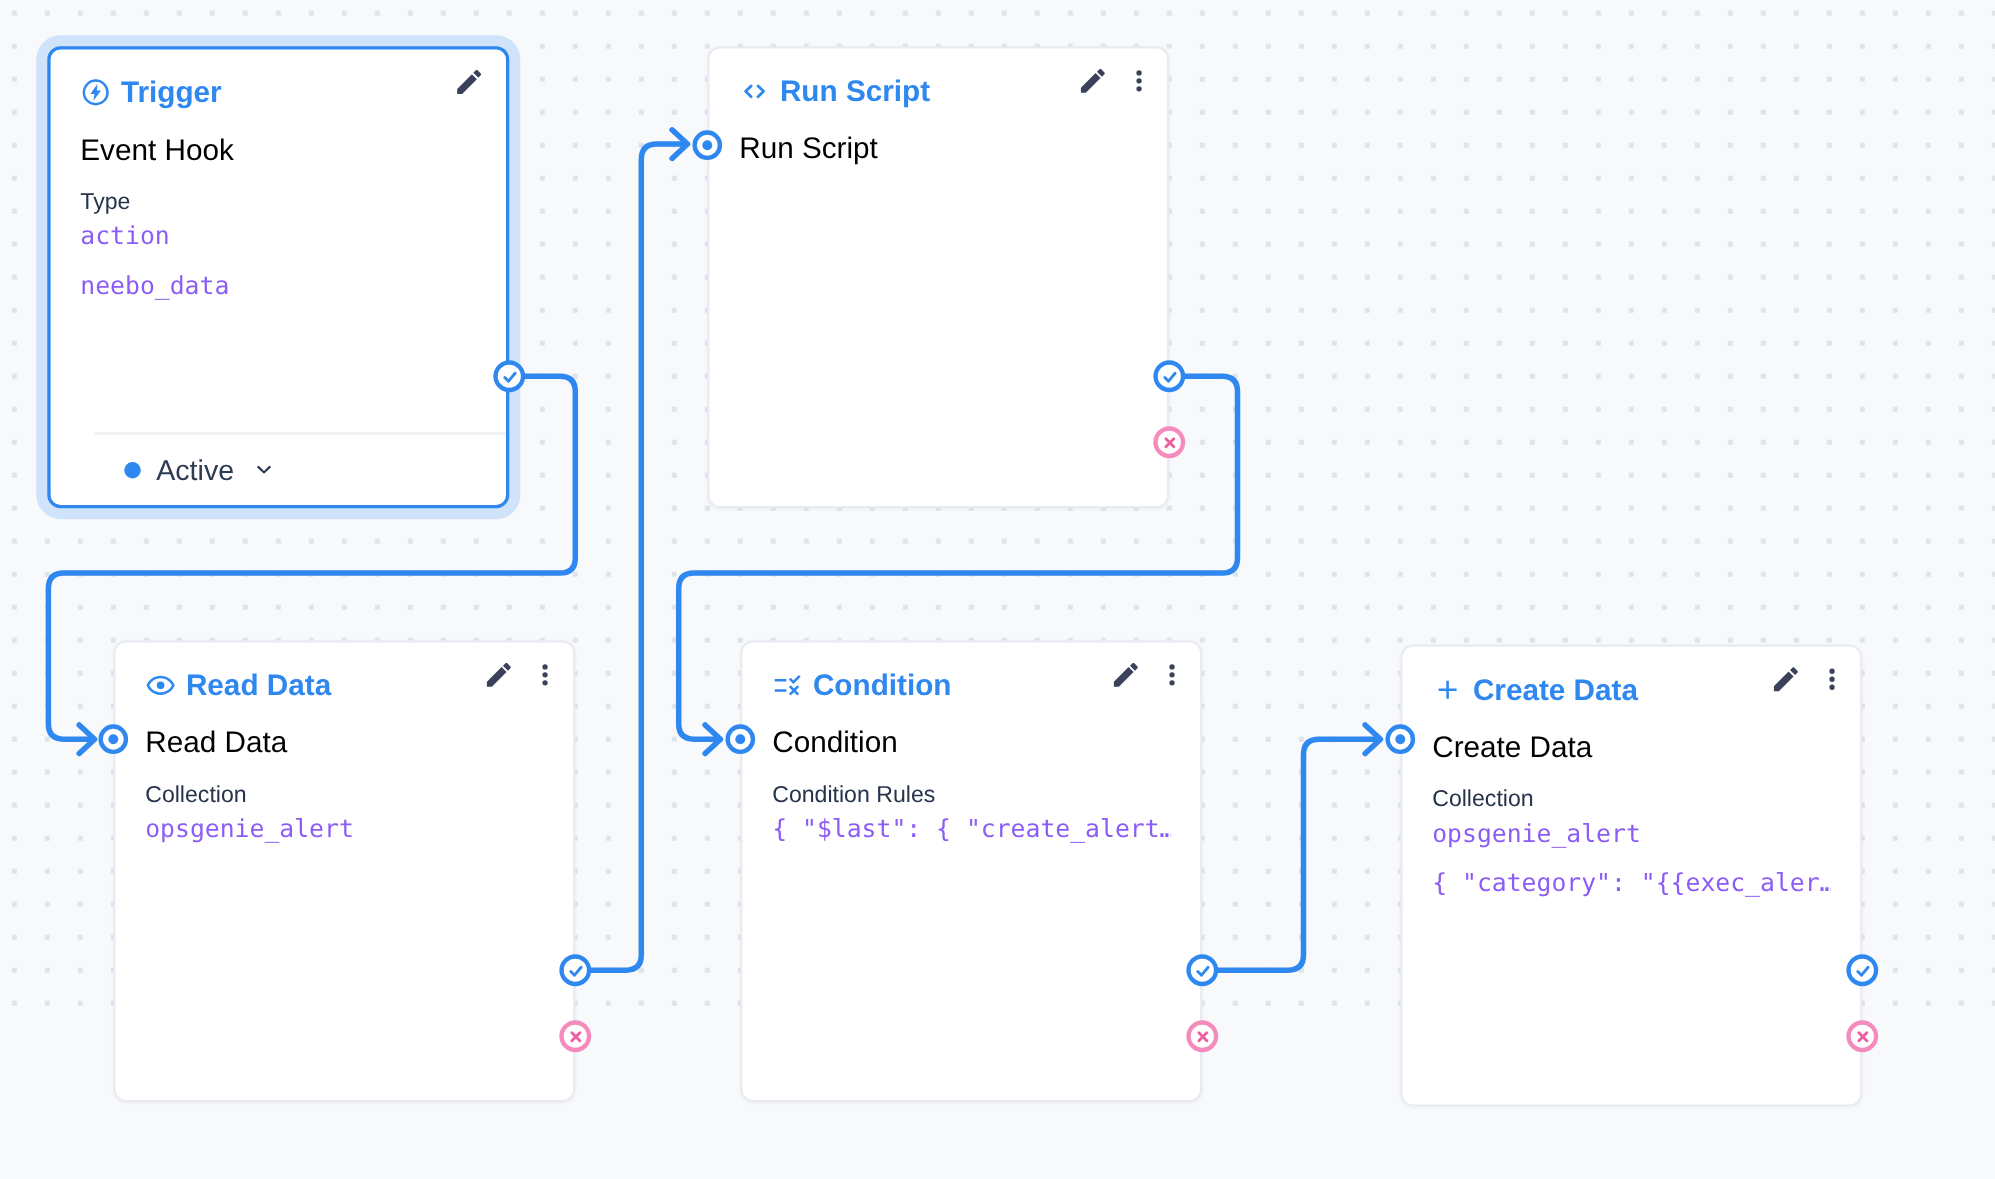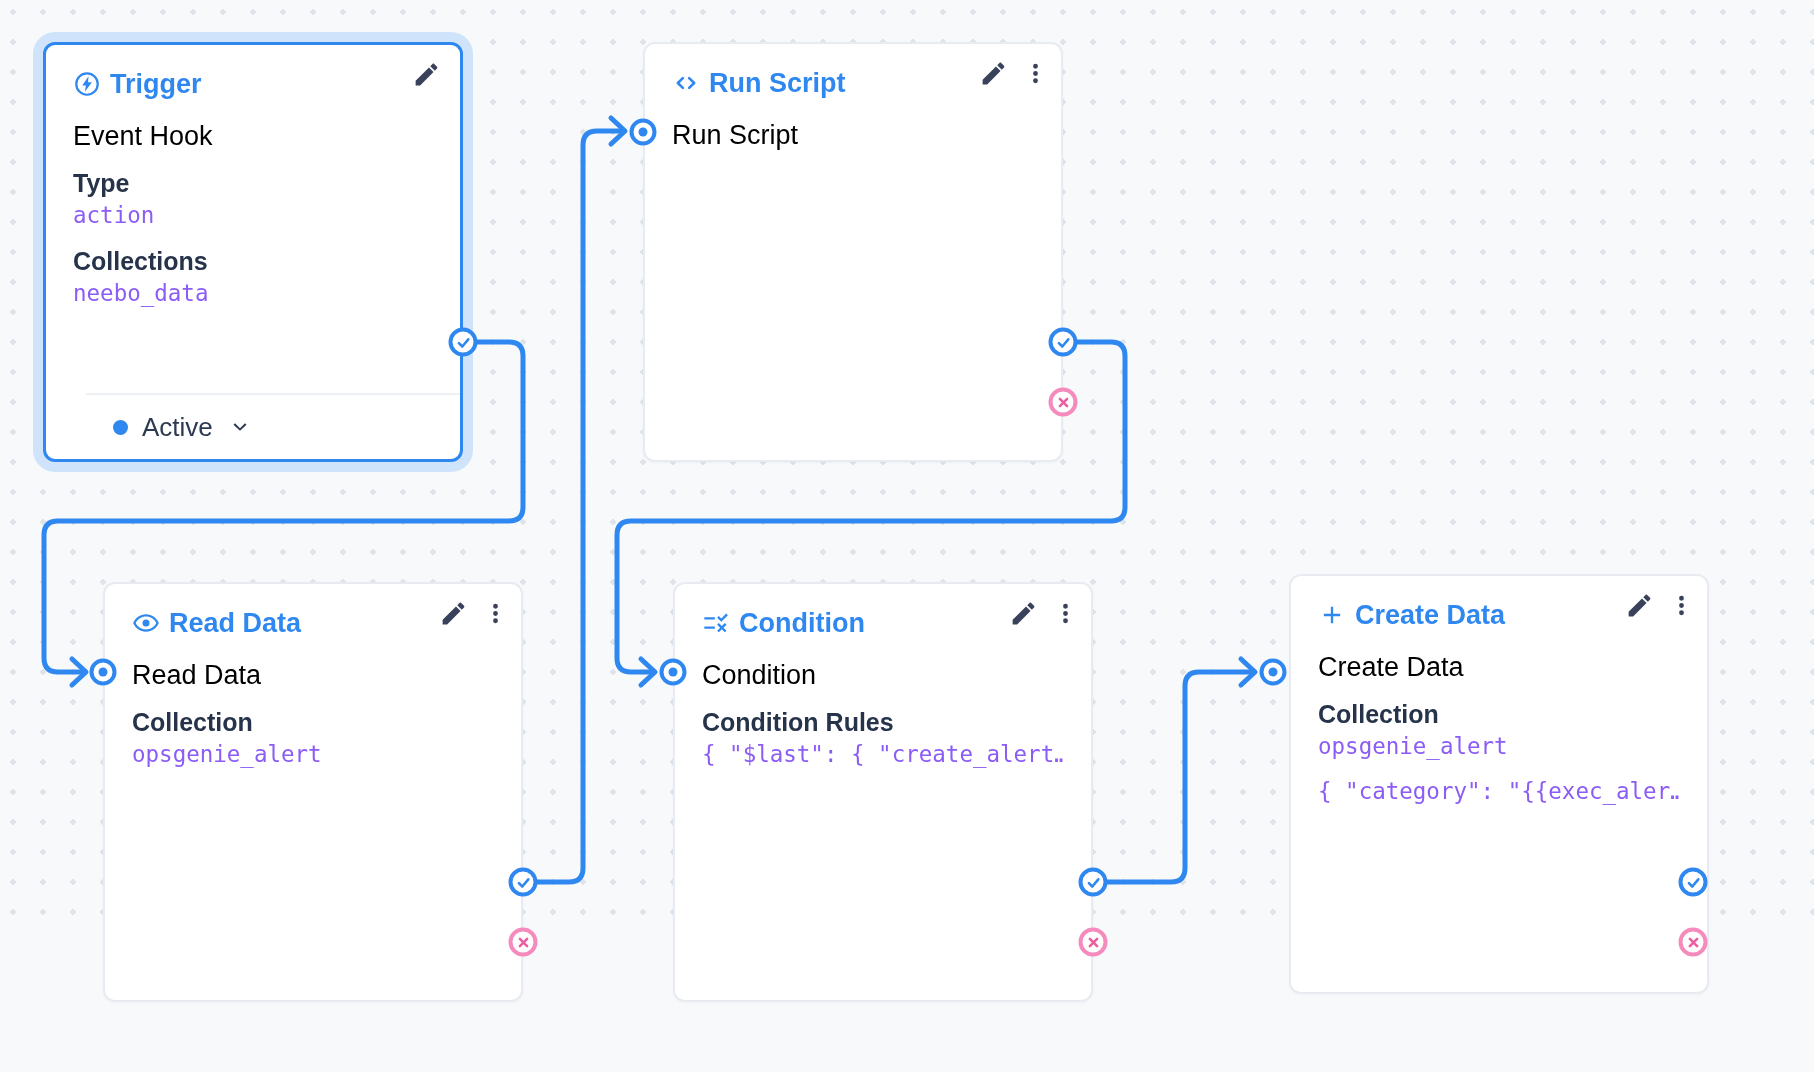--- a/index.html
+++ b/index.html
@@ -22,35 +22,35 @@
     box-shadow:0 1px 3px rgba(25,45,80,0.04);z-index:2;
   }
   .node--selected{
     border:3px solid #2f87f0;
     box-shadow:0 0 0 10px #cfe3fb;
   }
   .node--trigger{left:43px;top:42px;}
   .node--run-script{left:643px;top:42px;}
   .node--read-data{left:103px;top:582px;}
   .node--condition{left:673px;top:582px;}
-  .node--create-data{left:1273px;top:574px;margin-left:16px;}
+  .node--create-data{left:1273px;top:586px;}
   .node-inner{position:relative;padding:22px 27px 0 27px;height:100%;box-sizing:border-box;}
   .node-title{
     display:flex;align-items:center;gap:9px;
     color:#2f87f0;font-size:27px;font-weight:700;line-height:34px;
     white-space:nowrap;
   }
   .node-title .t-icon{flex:0 0 auto;display:flex;}
   .icon-btn{position:absolute;top:13px;width:32px;height:32px;display:flex;align-items:center;justify-content:center;cursor:pointer;}
   .icon-btn.edit{right:52px;}
   .icon-btn.kebab{right:10px;}
   .node--trigger .icon-btn.edit{right:18px;}
   .name-row{margin-top:18px;font-size:27px;line-height:34px;font-weight:500;color:#000000;}
   .field{margin-top:14px;}
-  .field .label{font-size:25px;line-height:33px;font-weight:700;color:#26334a;}
+  .field .label{font-size:21px;line-height:33px;font-weight:400;color:#26334a;}
   .field .value{
     font-family:"DejaVu Sans Mono","Liberation Mono",monospace;
     font-size:22.5px;line-height:31px;color:#8b5cf6;
     white-space:nowrap;overflow:hidden;max-width:368px;
   }
   .field .value:empty{display:none;}
   .status-bar{
     position:absolute;left:0;right:0;bottom:0;height:64px;
     border-top:2px solid #edf0f5;
     display:flex;align-items:center;gap:14px;padding-left:27px;cursor:pointer;margin-left:40px;
@@ -100,21 +100,20 @@
         <svg width="29" height="29" viewBox="0 0 24 24">
           <path fill="#39425a" d="M20.71,7.04C21.1,6.65 21.1,6 20.71,5.63L18.37,3.29C18,2.9 17.35,2.9 16.96,3.29L15.12,5.12L18.87,8.87M3,17.25V21H6.75L17.81,9.93L14.06,6.18L3,17.25Z"></path>
         </svg>
       </div>
       <div class="name-row">Event Hook</div>
       <div class="field">
         <div class="label">Type</div>
         <div class="value">action</div>
       </div>
       <div class="field">
-        <div class="label">Collections</div>
         <div class="value">neebo_data</div>
       </div>
       <div class="status-bar">
         <span class="status-dot"></span>
         <span class="status-text">Active</span>
         <svg width="26" height="26" viewBox="0 0 24 24">
           <path fill="#2c3a52" d="M7.41,8.58L12,13.17L16.59,8.58L18,10L12,15.42L6,10L7.41,8.58Z"></path>
         </svg>
       </div>
     </div>

